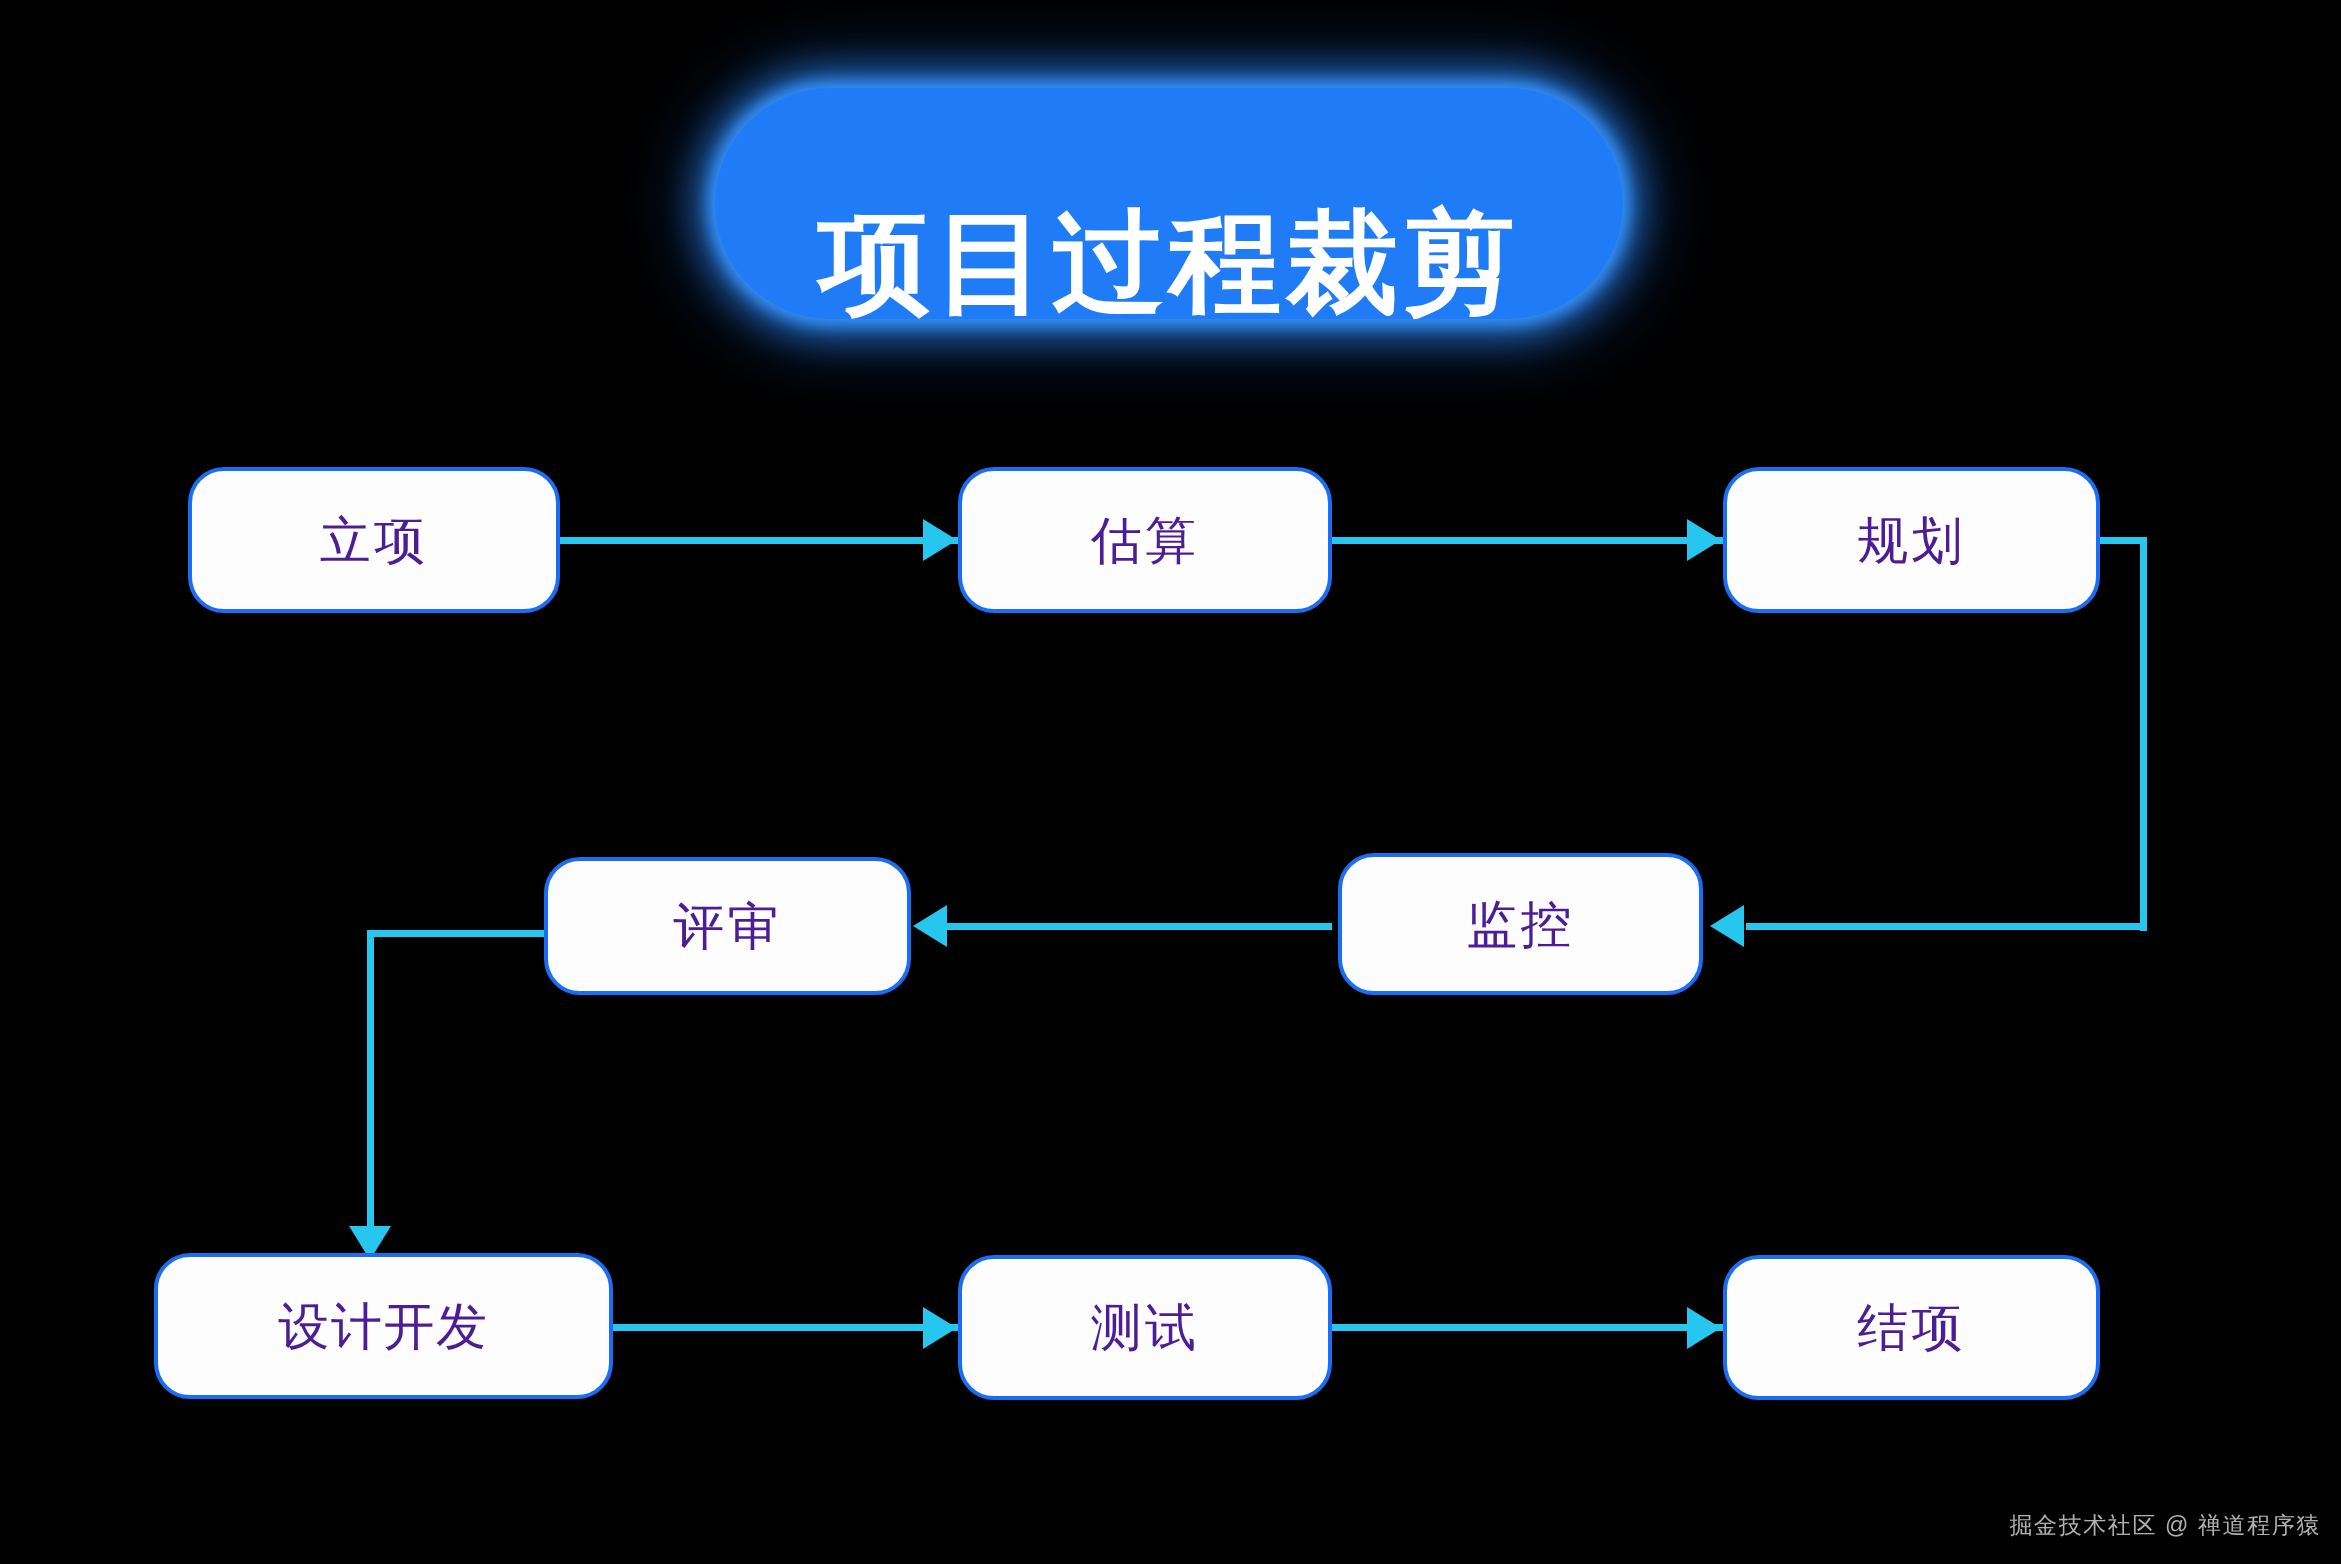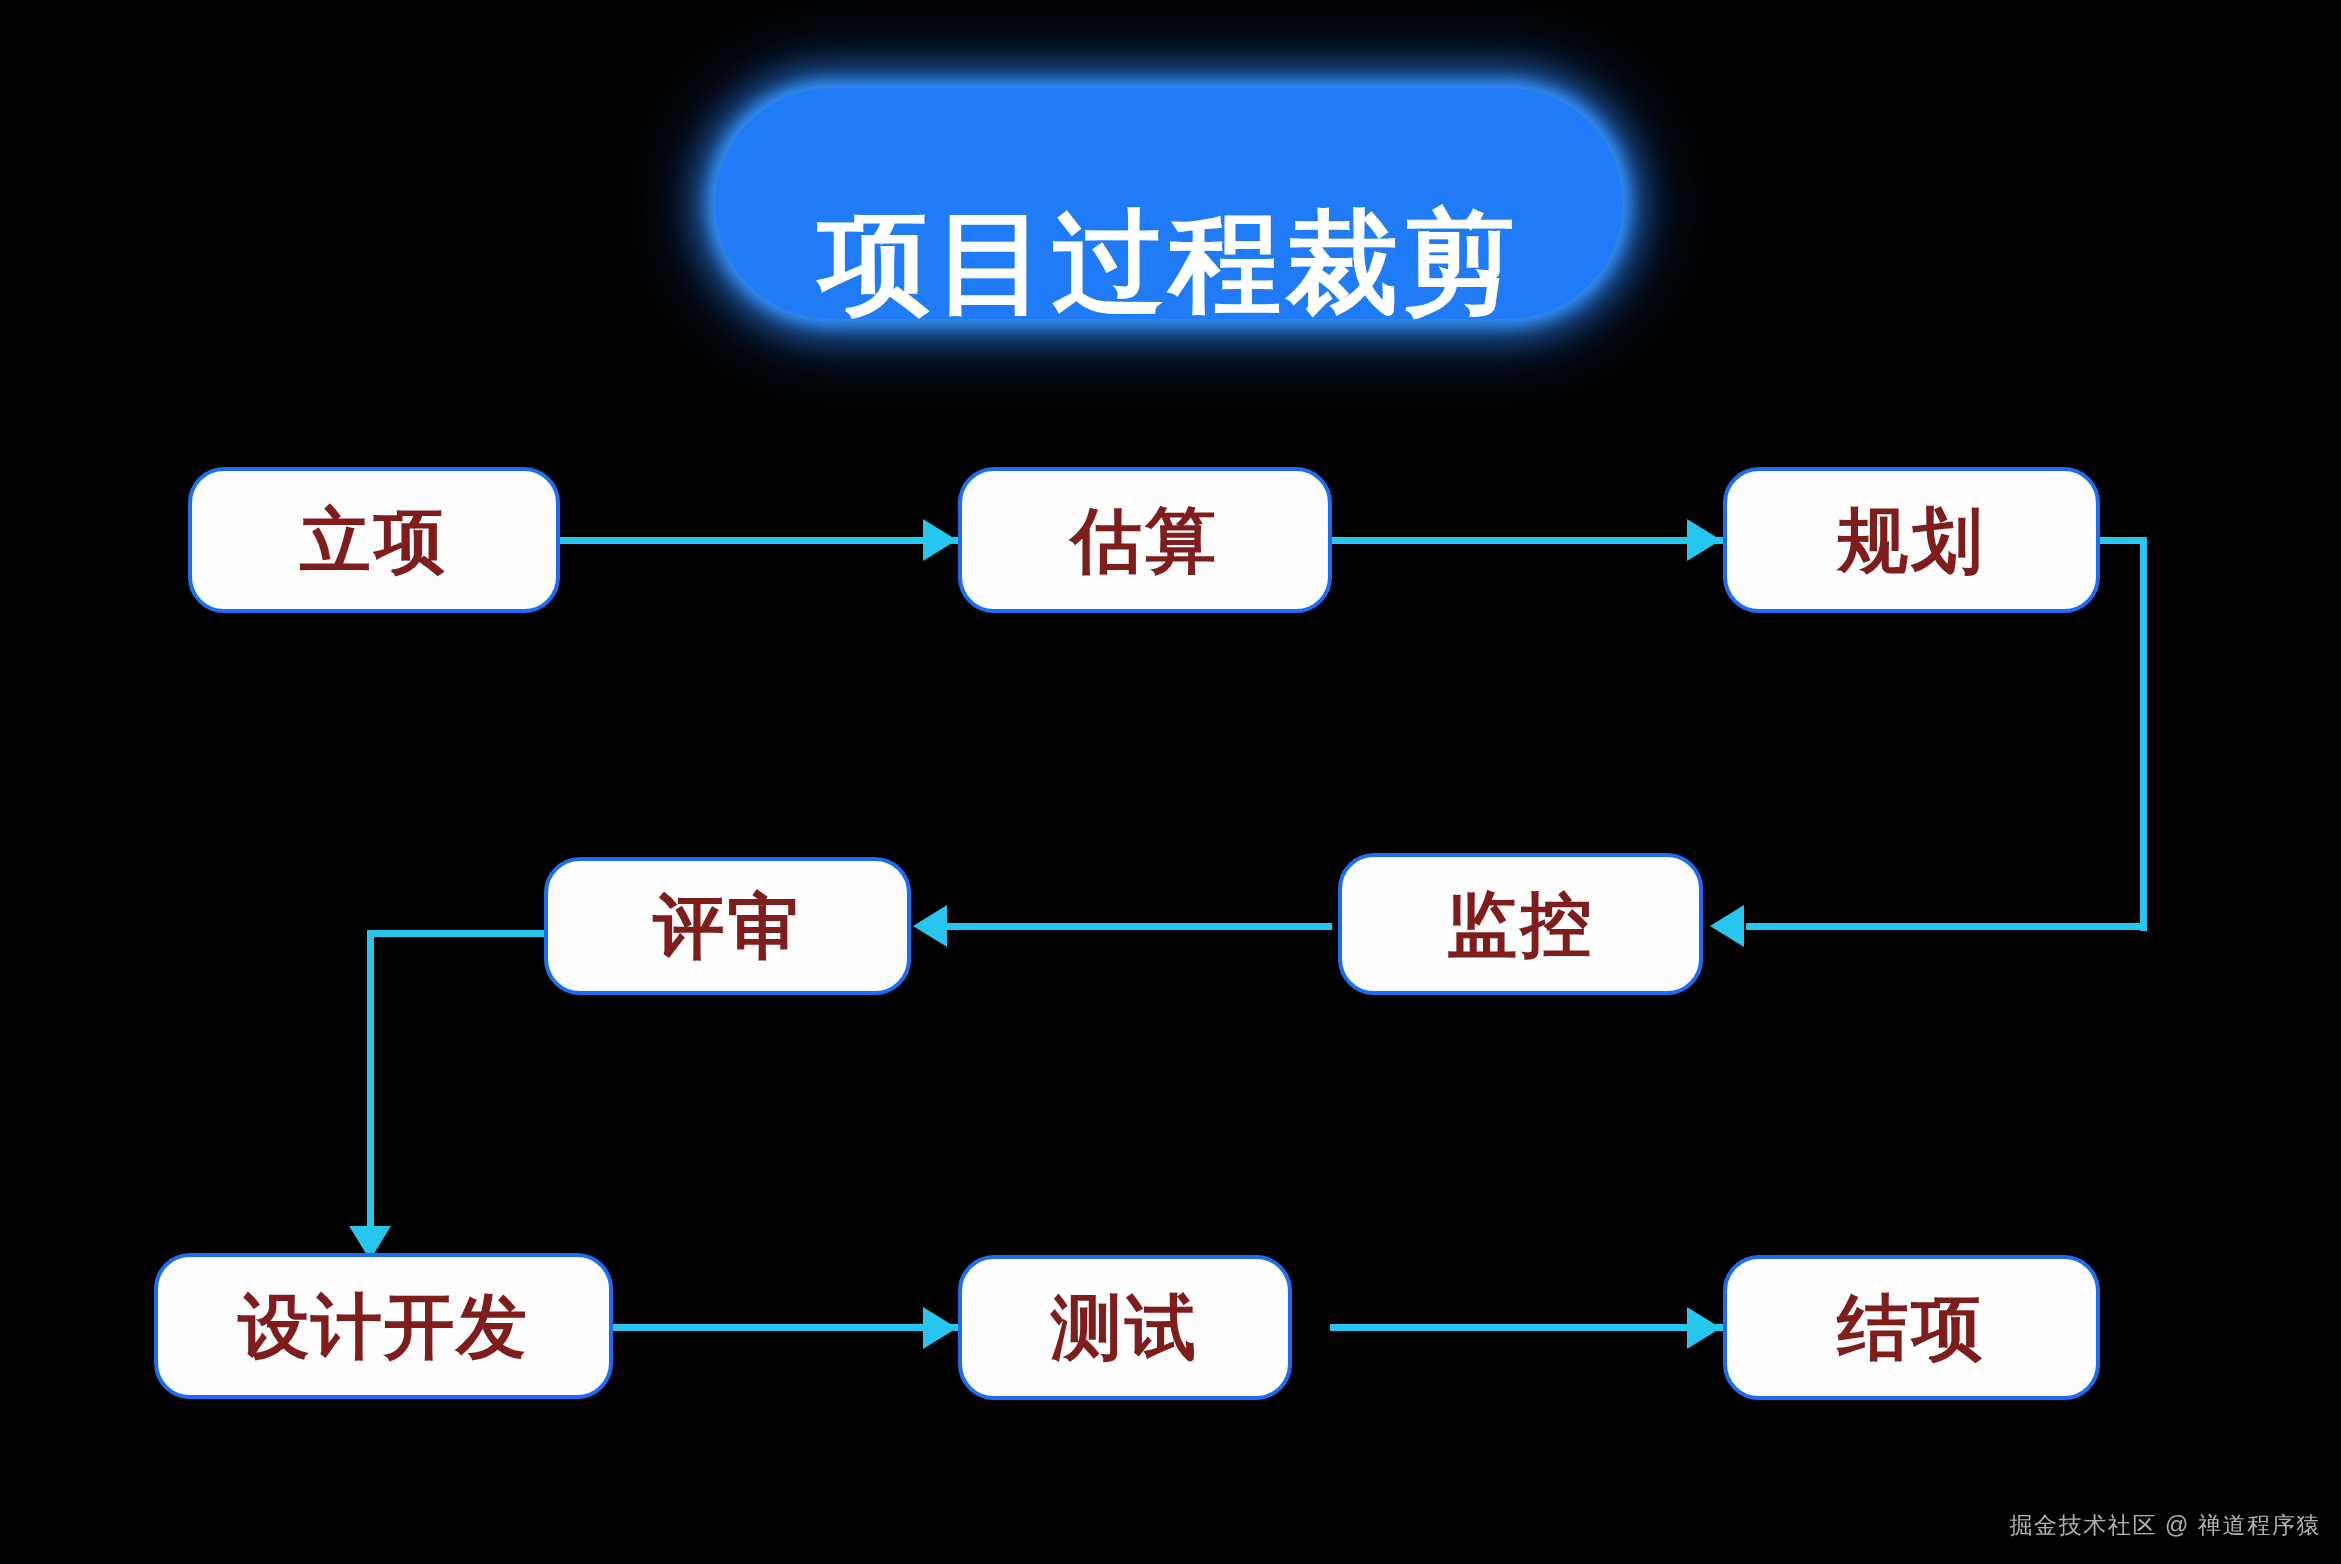--- a/index.html
+++ b/index.html
@@ -51,23 +51,23 @@
     background: #fdfdfd;
     border: 4.9px solid #1a6ef5;
     border-radius: 36px;
     box-sizing: border-box;
     display: flex;
     align-items: center;
     justify-content: center;
     z-index: 5;
   }
   .node-label {
-    color: #7f1d1d;
-    font-size: 71px;
-    font-weight: 700;
+    color: #4c1d95;
+    font-size: 51px;
+    font-weight: 400;
     line-height: 1;
     letter-spacing: 3.2px;
     white-space: nowrap;
     user-select: none;
   }
   .node-label.wide { letter-spacing: 1.6px; }
 
   
   .conn {
     position: absolute;
@@ -161,21 +161,21 @@
   </div>
 
   <div class="node" style="left:1338px; top:853px; width:365px; height:142px;text-align:right;">
     <span class="node-label">监控</span>
   </div>
 
   <div class="node" style="left:154px; top:1253px; width:459px; height:146px;">
     <span class="node-label wide">设计开发</span>
   </div>
 
-  <div class="node" style="left:958px; top:1255px; width:334px; height:145px;">
+  <div class="node" style="left:958px; top:1255px; width:374px; height:145px;">
     <span class="node-label">测试</span>
   </div>
 
   <div class="node" style="left:1723px; top:1255px; width:377px; height:145px;">
     <span class="node-label">结项</span>
   </div>
 
   <div id="watermark">掘金技术社区 @ 禅道程序猿</div>
 
 </div>

